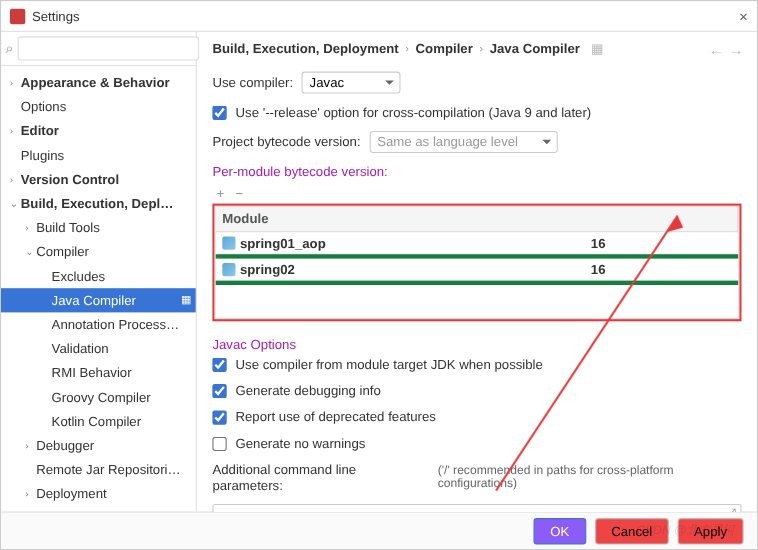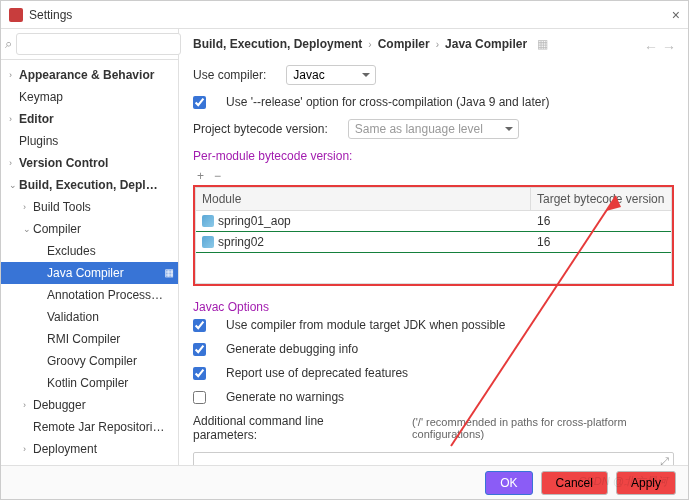--- a/index.html
+++ b/index.html
@@ -23,35 +23,35 @@
 .tree-item.selected .chev, .tree-item.selected .pin { color: #fff; }
 .tree-item.selected .pin { visibility: visible; }
 .ind-1 { padding-left: 22px; }
 .ind-2 { padding-left: 36px; }
 .content { flex: 1; overflow-y: auto; padding: 8px 14px; color: #333; }
 .breadcrumb { display: flex; align-items: center; gap: 6px; font-size: 12px; margin-bottom: 14px; }
 .breadcrumb .crumb { font-weight: bold; }
 .breadcrumb .sep { color: #999; font-size: 10px; }
 .breadcrumb .pin { color: #bbb; margin-left: 4px; }
 .nav-arrows { position: absolute; right: 12px; top: 36px; color: #bbb; font-size: 14px; display: flex; gap: 6px; }
-.row { display: flex; align-items: center; gap: 20px; margin-bottom: 10px; }
+.row { display: flex; align-items: center; gap: 8px; margin-bottom: 10px; }
 .row label, .row span { font-size: 12px; }
 select, .combo { border: 1px solid #ccc; border-radius: 3px; padding: 2px 34px 2px 6px; font-size: 12px; background: #fff; position: relative; min-width: 90px; appearance: none; }
 .combo::after, .select-wrap::after { content: ""; position: absolute; right: 6px; top: 50%; border: 4px solid transparent; border-top-color: #666; transform: translateY(-2px); pointer-events: none; }
 .select-wrap { position: relative; display: inline-block; }
 input[type=checkbox] { width: 13px; height: 13px; accent-color: #3874d6; }
 .section-title { font-size: 12px; color: #a21caf; margin: 10px 0 4px; }
 .toolbar { display: flex; gap: 10px; padding: 2px 4px; color: #888; font-size: 14px; }
 .red-box { border: 2px solid #e63a3a; padding: 0; }
-.table { width: 100%; border: 1px solid #ddd; }
+.table { width: 100%; border: 1px solid #ddd; font-weight: bold; }
 .table-head { display: flex; background: #f5f5f5; border-bottom: 1px solid #ddd; }
 .table-head .th { padding: 4px 6px; font-size: 12px; color: #555; }
 .table-head .th:first-child { flex: 1; border-right: 1px solid #ddd; }
 .table-head .th:last-child { width: 140px; }
-.table-row { display: flex; border-bottom: 1px solid #15803d; justify-content: space-between; }
+.table-row { display: flex; border-bottom: 4px solid #15803d; justify-content: space-between; }
 .table-row .td { padding: 3px 6px; font-size: 12px; display: flex; align-items: center; gap: 4px; }
 .table-row .td:first-child { flex: 1; }
 .table-row .td:last-child { width: 140px; }
 .mod-icon { width: 12px; height: 12px; background: linear-gradient(135deg,#5aa7d6,#8cc9e8); border-radius: 2px; }
 .red-arrow { position: absolute; pointer-events: none; }
 .wide-input { width: 100%; border: 1px solid #ccc; border-radius: 2px; padding: 3px; min-height: 20px; background: #fff; position: relative; }
 .expand { position: absolute; right: 4px; top: 2px; color: #999; font-size: 11px; }
 .help-btn { position: absolute; left: 8px; bottom: 8px; width: 20px; height: 20px; border: 1px solid #ccc; border-radius: 50%; text-align: center; line-height: 18px; color: #666; cursor: pointer; }
 .footer { position: absolute; left: 0; right: 0; bottom: 0; height: 34px; border-top: 1px solid #e0e0e0; display: flex; align-items: center; justify-content: flex-end; gap: 8px; padding: 0 12px; background: #fafafa; }
 .footer button { padding: 4px 14px; border: 1px solid #bbb; border-radius: 3px; background: #ef4444; font-size: 12px; cursor: pointer; }
@@ -74,21 +74,21 @@
       <input type="text" placeholder="" style="">
     </div>
     <div class="tree" id="tree">
         <div class="tree-item bold">
           <span class="chev">›</span>
           <span class="label">Appearance &amp; Behavior</span>
           <span class="pin">▦</span>
         </div>
         <div class="tree-item">
           <span class="chev"></span>
-          <span class="label">Keymap</span>
+          <span class="label">Options</span>
           <span class="pin">▦</span>
         </div>
         <div class="tree-item bold">
           <span class="chev">›</span>
           <span class="label">Editor</span>
           <span class="pin">▦</span>
         </div>
         <div class="tree-item">
           <span class="chev"></span>
           <span class="label">Plugins</span>
@@ -129,21 +129,21 @@
           <span class="label">Annotation Processors</span>
           <span class="pin">▦</span>
         </div>
         <div class="tree-item ind-2">
           <span class="chev"></span>
           <span class="label">Validation</span>
           <span class="pin">▦</span>
         </div>
         <div class="tree-item ind-2">
           <span class="chev"></span>
-          <span class="label">RMI Compiler</span>
+          <span class="label">RMI Behavior</span>
           <span class="pin">▦</span>
         </div>
         <div class="tree-item ind-2">
           <span class="chev"></span>
           <span class="label">Groovy Compiler</span>
           <span class="pin">▦</span>
         </div>
         <div class="tree-item ind-2">
           <span class="chev"></span>
           <span class="label">Kotlin Compiler</span>
@@ -200,21 +200,20 @@
 
     <div class="section-title">Per-module bytecode version:</div>
     <div class="toolbar">
       <span>+</span>
       <span>−</span>
     </div>
     <div class="red-box">
       <div class="table">
         <div class="table-head">
           <div class="th">Module</div>
-          <div class="th">Target bytecode version</div>
         </div>
         <div id="mod-rows">
             <div class="table-row">
               <div class="td"><span class="mod-icon"></span>spring01_aop</div>
               <div class="td">16</div>
             </div>
             <div class="table-row">
               <div class="td"><span class="mod-icon"></span>spring02</div>
               <div class="td">16</div>
             </div>

